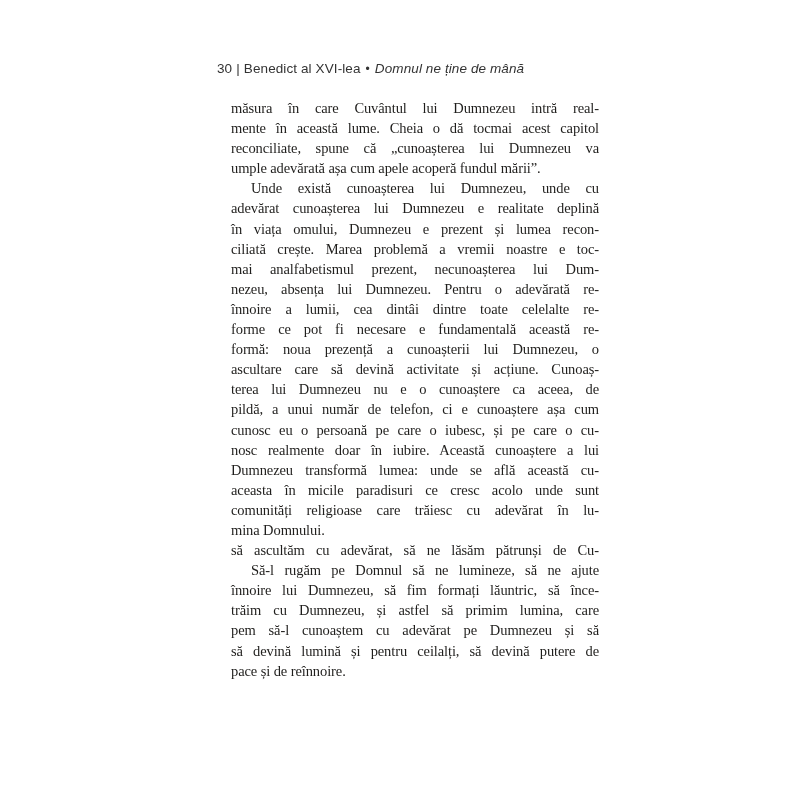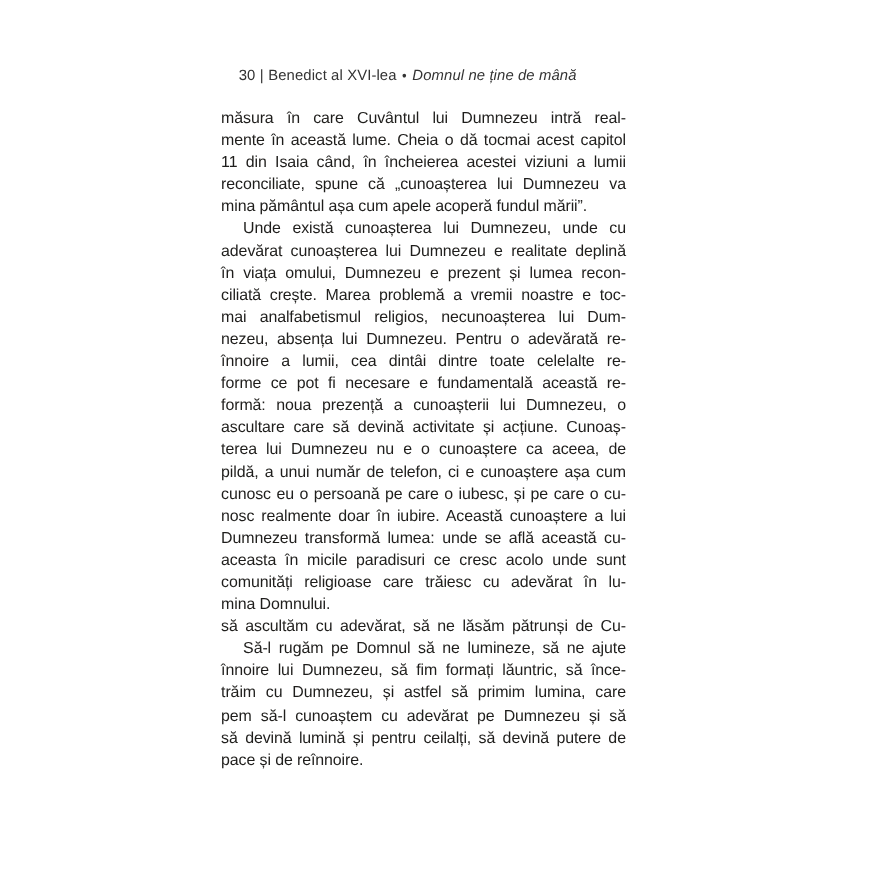--- a/index.html
+++ b/index.html
@@ -28,24 +28,24 @@
     font-size: 13.5px;
     letter-spacing: 0.1px;
     color: var(--header-text);
     white-space: nowrap;
   }
   .running-header .divider { margin: 0 4px; }
   .running-header .bullet { margin: 0 5px; font-size: 12px; }
   .running-header .book-title { font-style: italic; }
   .text-block {
     position: absolute;
-    left: 201px;
+    left: 231px;
     top: 98px;
     width: 368px;
-    font-family: Liberation Sans, sans-serif;
+    font-family: Liberation Serif, serif;
     font-size: 14.5px;
     letter-spacing: -0.1px;
     line-height: 20.1px;
     color: var(--text);
   }
   .para { }
   .line {
     text-align: justify;
     text-align-last: justify;
     white-space: normal;
@@ -64,30 +64,29 @@
 <div class="page">
 
   <header class="running-header">
     <span>30</span><span class="divider">|</span><span>Benedict al XVI-lea</span><span class="bullet">•</span><span class="book-title">Domnul ne ține de mână</span>
   </header>
 
   <main class="text-block" id="text-block">
       <div class="para">
         <div class="line">măsura în care Cuvântul lui Dumnezeu intră real-</div>
         <div class="line">mente în această lume. Cheia o dă tocmai acest capitol</div>
-        <div class="line">11 din Isaia când, în încheierea acestei viziuni a lumii</div>
         <div class="line">reconciliate, spune că „cunoașterea lui Dumnezeu va</div>
-        <div class="line last">mina pământul așa cum apele acoperă fundul mării”.</div>
+        <div class="line last">umple adevărată așa cum apele acoperă fundul mării”.</div>
       </div>
       <div class="para">
         <div class="line first-indent">Unde există cunoașterea lui Dumnezeu, unde cu</div>
         <div class="line">adevărat cunoașterea lui Dumnezeu e realitate deplină</div>
         <div class="line">în viața omului, Dumnezeu e prezent și lumea recon-</div>
         <div class="line">ciliată crește. Marea problemă a vremii noastre e toc-</div>
-        <div class="line">mai analfabetismul religios, necunoașterea lui Dum-</div>
+        <div class="line">mai analfabetismul prezent, necunoașterea lui Dum-</div>
         <div class="line">nezeu, absența lui Dumnezeu. Pentru o adevărată re-</div>
         <div class="line">înnoire a lumii, cea dintâi dintre toate celelalte re-</div>
         <div class="line">forme ce pot fi necesare e fundamentală această re-</div>
         <div class="line">formă: noua prezență a cunoașterii lui Dumnezeu, o</div>
         <div class="line">ascultare care să devină activitate și acțiune. Cunoaș-</div>
         <div class="line">terea lui Dumnezeu nu e o cunoaștere ca aceea, de</div>
         <div class="line">pildă, a unui număr de telefon, ci e cunoaștere așa cum</div>
         <div class="line">cunosc eu o persoană pe care o iubesc, și pe care o cu-</div>
         <div class="line">nosc realmente doar în iubire. Această cunoaștere a lui</div>
         <div class="line">Dumnezeu transformă lumea: unde se află această cu-</div>

